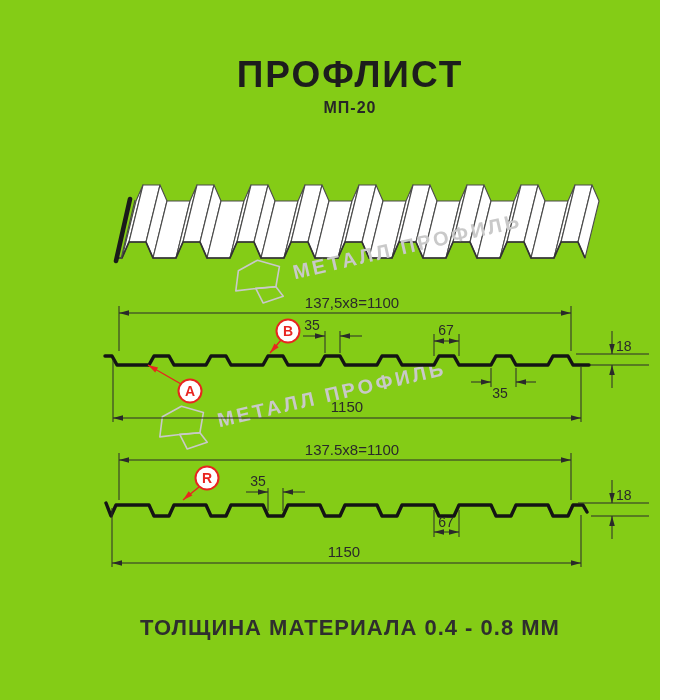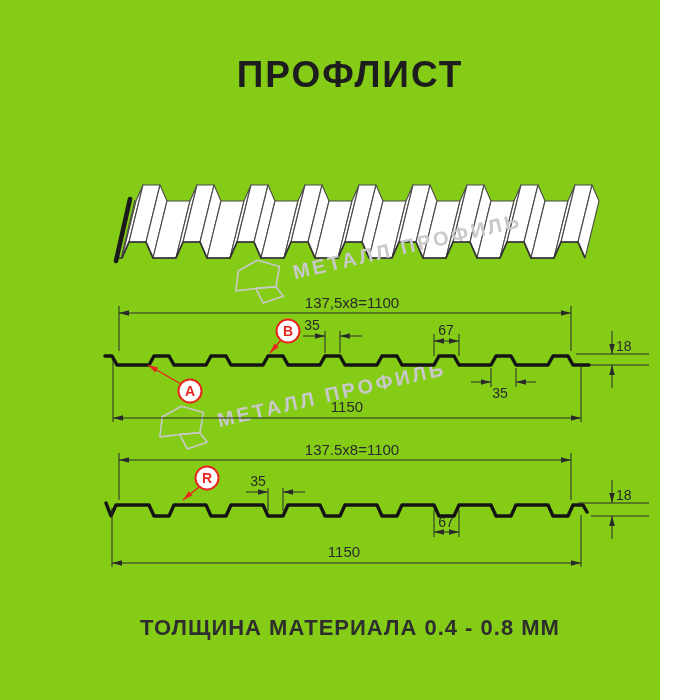--- a/index.html
+++ b/index.html
@@ -20,20 +20,21 @@
          font-family:"Liberation Sans",sans-serif;}
   .wmlogo{fill:none;stroke:#c9c9c9;stroke-width:1.6;stroke-linejoin:round;}
   .thick{fill:none;stroke:#141414;stroke-width:3.4;stroke-linejoin:round;stroke-linecap:round;}
 </style>
 </head>
 <body>
 
 <div id="stage">
 
   <div id="title" class="hdr">ПРОФЛИСТ</div>
+  <div id="subtitle" class="hdr">МП-20</div>
 
   <svg width="700" height="700" viewBox="0 0 700 700">
 
     <g id="sheet3d">
         <polygon points="122,258 129,242 143,185 136,201" fill="#ffffff" stroke="#4b4b4b" stroke-width="1.1" stroke-linejoin="round"></polygon>
         <polygon points="129,242 146,242 160,185 143,185" fill="#ffffff" stroke="#4b4b4b" stroke-width="1.1" stroke-linejoin="round"></polygon>
         <polygon points="146,242 153,258 167,201 160,185" fill="#ffffff" stroke="#4b4b4b" stroke-width="1.1" stroke-linejoin="round"></polygon>
         <polygon points="153,258 176,258 190,201 167,201" fill="#ffffff" stroke="#4b4b4b" stroke-width="1.1" stroke-linejoin="round"></polygon>
         <polygon points="176,258 183,242 197,185 190,201" fill="#ffffff" stroke="#4b4b4b" stroke-width="1.1" stroke-linejoin="round"></polygon>
         <polygon points="183,242 200,242 214,185 197,185" fill="#ffffff" stroke="#4b4b4b" stroke-width="1.1" stroke-linejoin="round"></polygon>

